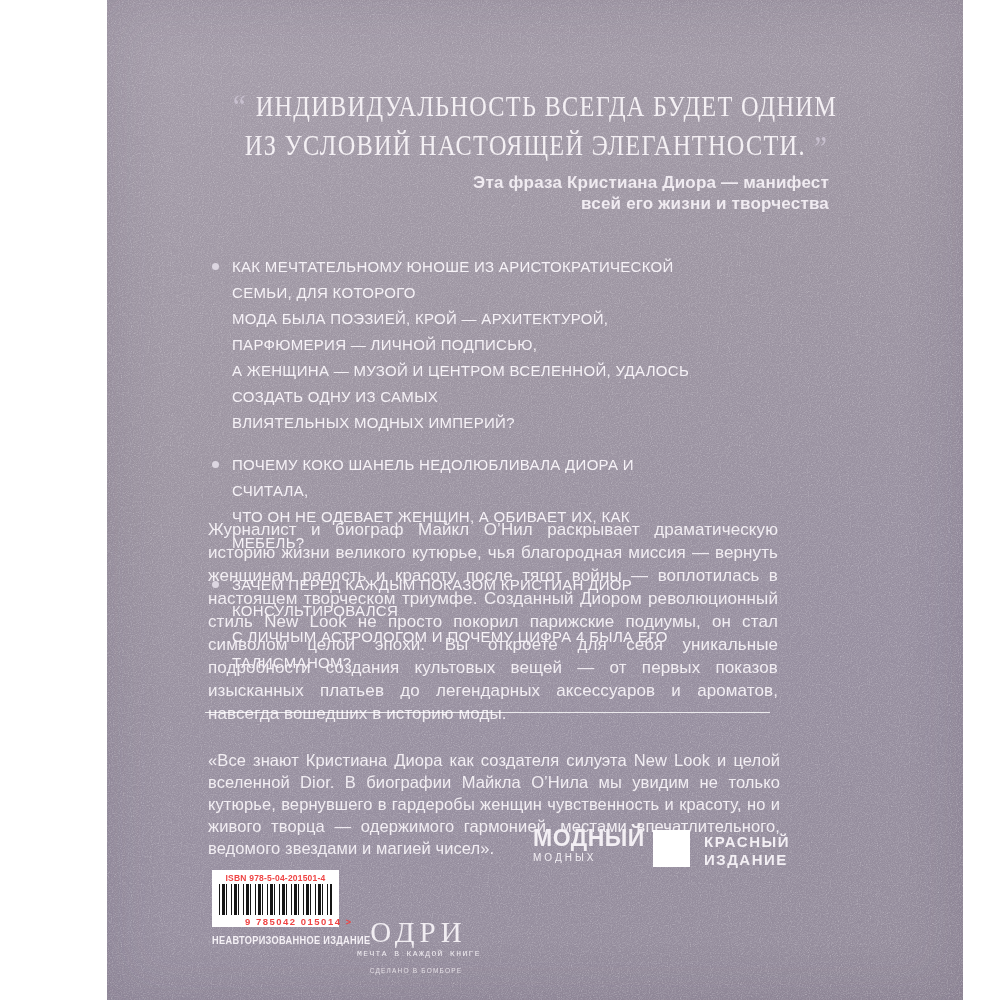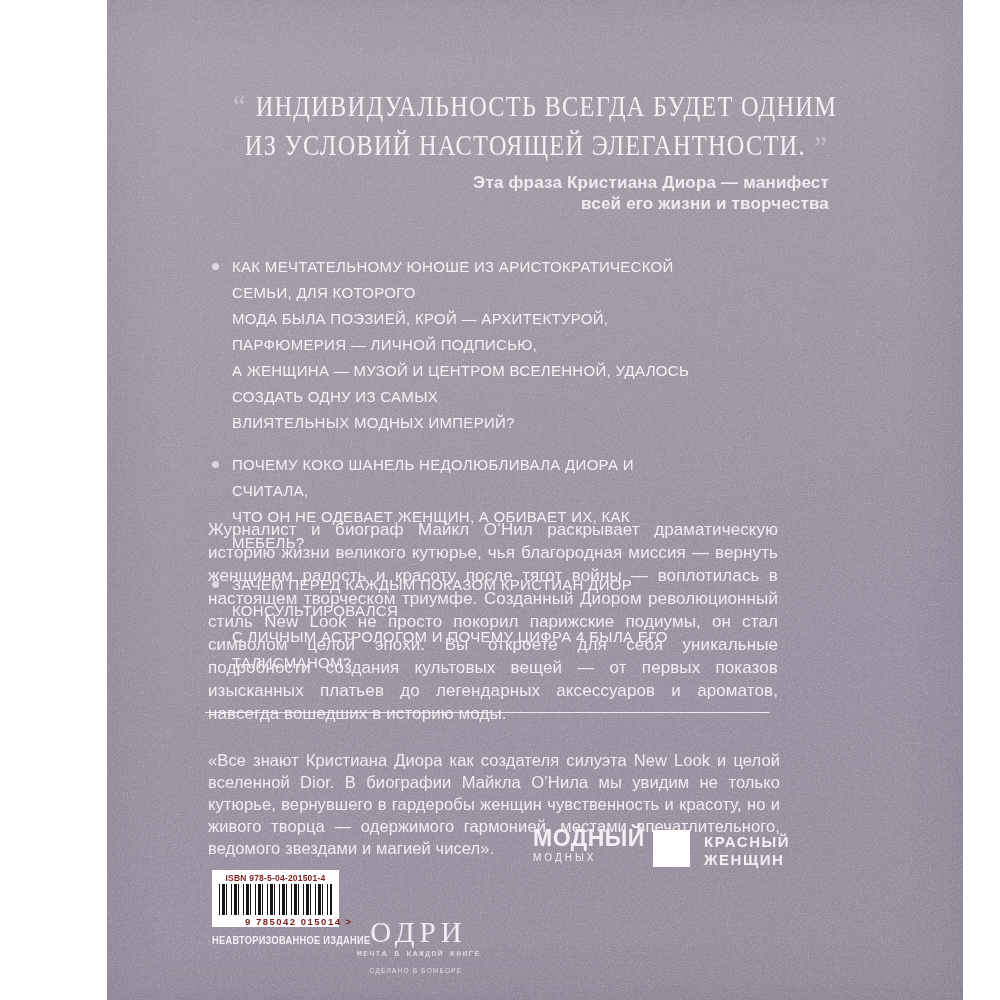--- a/index.html
+++ b/index.html
@@ -73,21 +73,21 @@
   .krasny{position:absolute;left:546px;top:830px;display:flex;gap:14px;align-items:flex-end;}
   .krasny-square{width:37px;height:37px;background:#ffffff;}
   .krasny-text{
     font-weight:bold;font-size:15px;line-height:16.5px;letter-spacing:1.5px;
     padding-top:2px;transform:scaleY(1.02);transform-origin:top left;
   }
 
   
   .barcode{
     position:absolute;left:105px;top:870px;width:127px;height:57px;
-    background:#ffffff;color:#7f1d1d;padding:3px 4px 2px;box-sizing:border-box;
+    background:#ffffff;color:#ef4444;padding:3px 4px 2px;box-sizing:border-box;
   }
   .isbn{font-size:8.5px;font-weight:bold;letter-spacing:.2px;text-align:center;white-space:nowrap;}
   .bars{
     height:31px;margin:1px 3px 0;
     background:repeating-linear-gradient(90deg,
       #151515 0 1.5px,#ffffff 1.5px 3px,
       #151515 3px 6px,#ffffff 6px 7.5px,
       #151515 7.5px 8.5px,#ffffff 8.5px 12px);
   }
   .digits{font-size:9.5px;font-weight:bold;letter-spacing:1.5px;text-align:center;margin-top:1px;white-space:nowrap;margin-left:29px;}
@@ -156,21 +156,21 @@
 
   <div class="modny">
     <div class="modny-title">МОДНЫЙ</div>
     <div class="modny-sub">МОДНЫХ</div>
   </div>
 
   <div class="krasny">
     <div class="krasny-square"></div>
     <div class="krasny-text">
       <div>КРАСНЫЙ</div>
-      <div>ЖЕНЩИН</div>
+      <div>ИЗДАНИЕ</div>
     </div>
   </div>
 
   <div class="barcode">
     <div class="isbn">ISBN 978-5-04-201501-4</div>
     <div class="bars"></div>
     <div class="digits">9 785042 015014 &gt;</div>
   </div>
 
   <div class="edition-note">НЕАВТОРИЗОВАННОЕ ИЗДАНИЕ</div>

